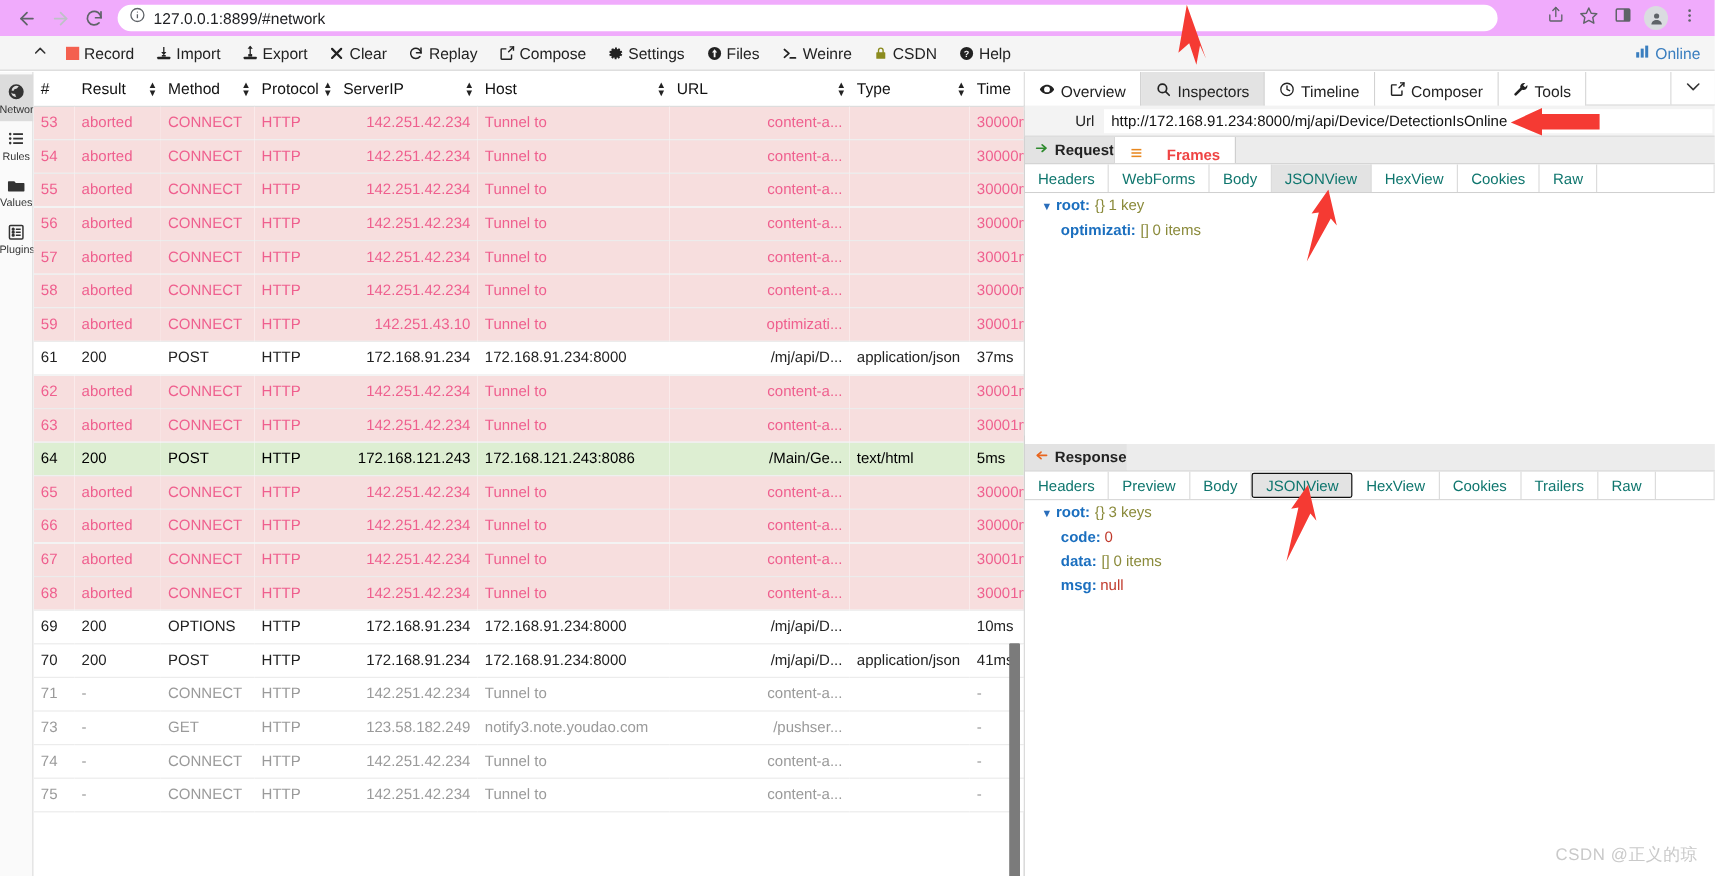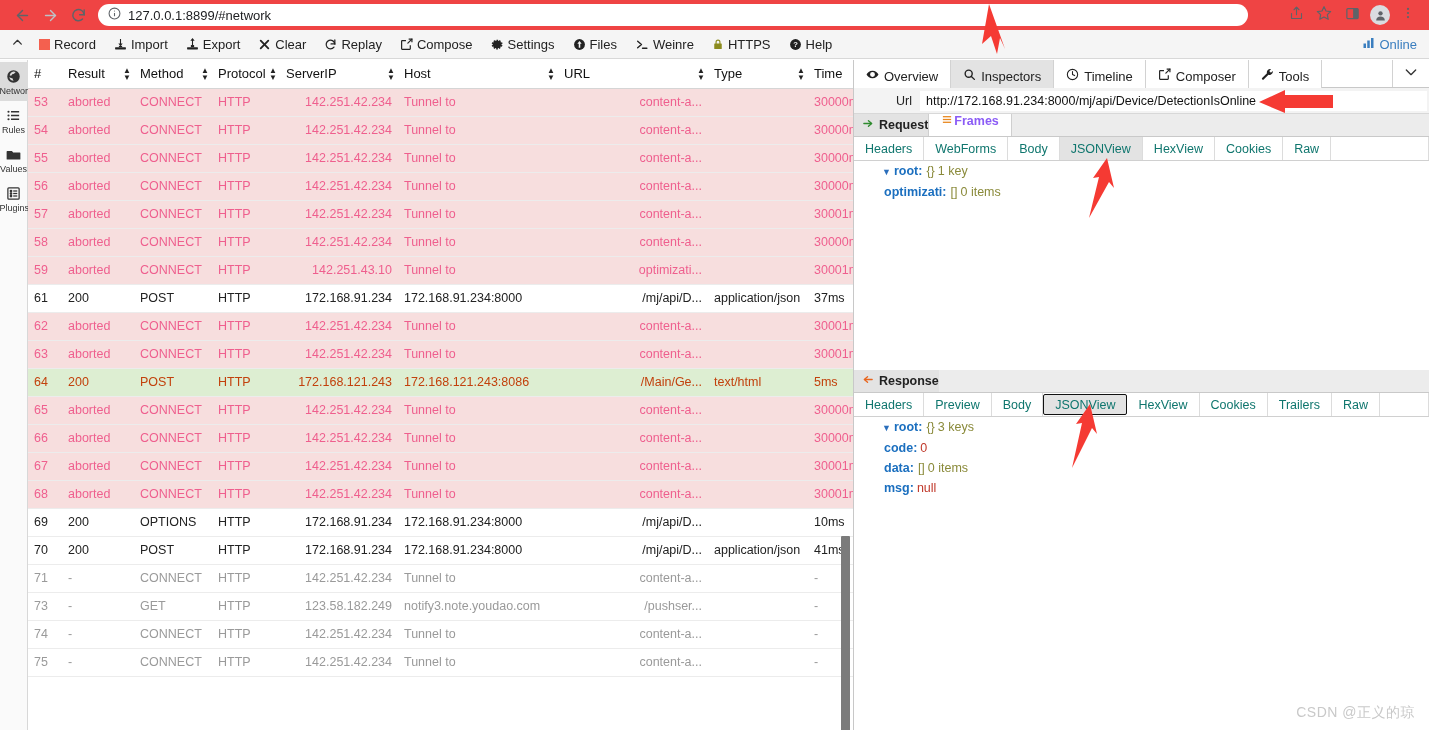--- a/index.html
+++ b/index.html
@@ -6,21 +6,21 @@
   html, body {
     width: 1429px; height: 730px;
     font-family: "Liberation Sans", sans-serif;
     background: #fff;
     overflow: hidden;
   }
   body { position: relative; }
 
   
   .browser-bar {
-    height: 30px; background: #ef4444;
+    height: 30px; background: #f0abfc;
     display: flex; align-items: center;
     padding: 0 8px; position: relative;
   }
   .nav-btn {
     width: 28px; height: 28px;
     display: flex; align-items: center; justify-content: center;
     color: #5f6368; flex: 0 0 auto;
   }
   .nav-btn.disabled { color: #bdc1c6; }
   .nav-btn svg { display: block; }
@@ -46,21 +46,21 @@
     width: 20px; height: 20px; border-radius: 50%;
     background: #dadce0; display: flex; align-items: center; justify-content: center;
     color: #5f6368;
   }
 
   
   .app-toolbar {
     height: 29px; background: #f5f5f5;
     border-bottom: 1px solid #d8d8d8;
     display: flex; align-items: center;
-    padding-left: 4px; font-size: 13px; color: #222;
+    padding-left: 20px; font-size: 13px; color: #222;
     position: relative;
   }
   .tb-collapse {
     width: 26px; height: 26px; display:flex; align-items:center; justify-content:center;
     color: #333; font-size: 13px;
   }
   .tb-item {
     display: flex; align-items: center; gap: 4px;
     padding: 0 9px; height: 28px; color: #222; white-space: nowrap;
   }
@@ -114,21 +114,21 @@
   }
   table.sessions th .sorter span { display:block; }
   table.sessions td {
     height: 28px; padding: 0 6px;
     border-bottom: 1px solid #ececec;
     white-space: nowrap; overflow: hidden; text-overflow: ellipsis;
     font-size: 12.5px;
   }
   tr.row-aborted td { background: #f7dede; color: #ef5f8e; }
   tr.row-ok td { background: #fff; color: #222; }
-  tr.row-selected td { background: #ddeed2; color: #c2410c; }
+  tr.row-selected td { background: #ddeed2; color: #000000; }
   tr.row-pending td { background: #fff; color: #9a9a9a; }
   td.c-num   { width: 34px; }
   td.c-res   { width: 72px; }
   td.c-meth  { width: 78px; }
   td.c-proto { width: 68px; }
   td.c-sip   { width: 118px; text-align: right; padding-right: 14px; }
   td.c-host  { width: 160px; }
   td.c-url   { width: 150px; text-align: right; padding-right: 22px; }
   td.c-type  { width: 100px; }
   td.c-time  { width: 72px; }
@@ -189,42 +189,42 @@
     height: 23px; display: flex; align-items: stretch;
     background: #ececec; font-size: 12.5px;
     border-bottom: 1px solid #c9c9c9;
   }
   .rr-title {
     display: flex; align-items: center; gap: 5px;
     padding: 0 0 0 8px; font-weight: bold; color: #222;
     background: #e3e3e3;
   }
   .rr-pill {
-    display: flex; align-items: flex-start; gap: 1px;
-    padding: 0 12px; font-weight: bold; color: #8b5cf6;
+    display: flex; align-items: flex-end; gap: 19px;
+    padding: 0 12px; font-weight: bold; color: #ef4444;
     background: #fff; border-left: 1px solid #cfcfcf; border-right: 1px solid #cfcfcf;
   }
   .rr-header .rr-fill { flex: 1 1 auto; background: #ececec; }
 
   .subtabs {
     height: 24px; display: flex; align-items: stretch;
     background: #fff; border-bottom: 1px solid #d0d0d0; font-size: 12.5px;
   }
   .subtab {
     display: flex; align-items: center; padding: 0 11px;
     border-right: 1px solid #dcdcdc; color: #0f766e; white-space: nowrap;
   }
   .subtab.active { background: #e3e3e3; }
   .subtab.focusring { background: #e3e3e3; border: 1px solid #111; border-radius: 2px; margin: 1px 0; }
   .subtabs .fill { flex: 1 1 auto; border-right: 1px solid #dcdcdc; }
 
   .json-pane { position: relative; overflow: hidden; background: #fff; }
   .json-pane.req { height: 202px; }
   .json-pane.res { flex: 1 1 auto; }
-  .json-line { font-size: 12.5px; line-height: 20px; padding-left: 28px; white-space: nowrap; }
+  .json-line { font-size: 12.5px; line-height: 20px; padding-left: 14px; white-space: nowrap; }
   .json-line.child { padding-left: 30px; }
   .jtri { color: #2a6ebb; font-size: 9px; margin-right: 3px; }
   .jkey { color: #1b6fbf; font-weight: bold; }
   .jbrace { color: #8a8a3a; margin-left: 4px; }
   .jcount { color: #8a8a3a; margin-left: 3px; }
   .jnum { color: #c0392b; margin-left: 3px; }
   .jnull { color: #c0392b; margin-left: 3px; }
 
   .insp-divider { height: 7px; background: #fff; border-top:1px solid #fff; }
 
@@ -417,21 +417,21 @@
     </span>
     <span>Weinre</span>
   </div>
 
   <div class="tb-item">
     <span class="ic">
       <svg width="12" height="13" viewBox="0 0 24 24" fill="#8b8b1e">
           <path d="M7 10V7a5 5 0 0 1 10 0v3h1.5a1 1 0 0 1 1 1v9a1 1 0 0 1-1 1h-13a1 1 0 0 1-1-1v-9a1 1 0 0 1 1-1zm2.3 0h5.4V7a2.7 2.7 0 0 0-5.4 0z"></path>
         </svg>
     </span>
-    <span>HTTPS</span>
+    <span>CSDN</span>
   </div>
 
   <div class="tb-item">
     <span class="ic">
       <svg width="13" height="13" viewBox="0 0 24 24" fill="currentColor">
           <circle cx="12" cy="12" r="10"></circle>
           <text x="12" y="17" font-size="14" font-weight="bold" text-anchor="middle" fill="#f5f5f5" font-family="Liberation Sans, sans-serif">?</text>
         </svg>
     </span>
     <span>Help</span>

